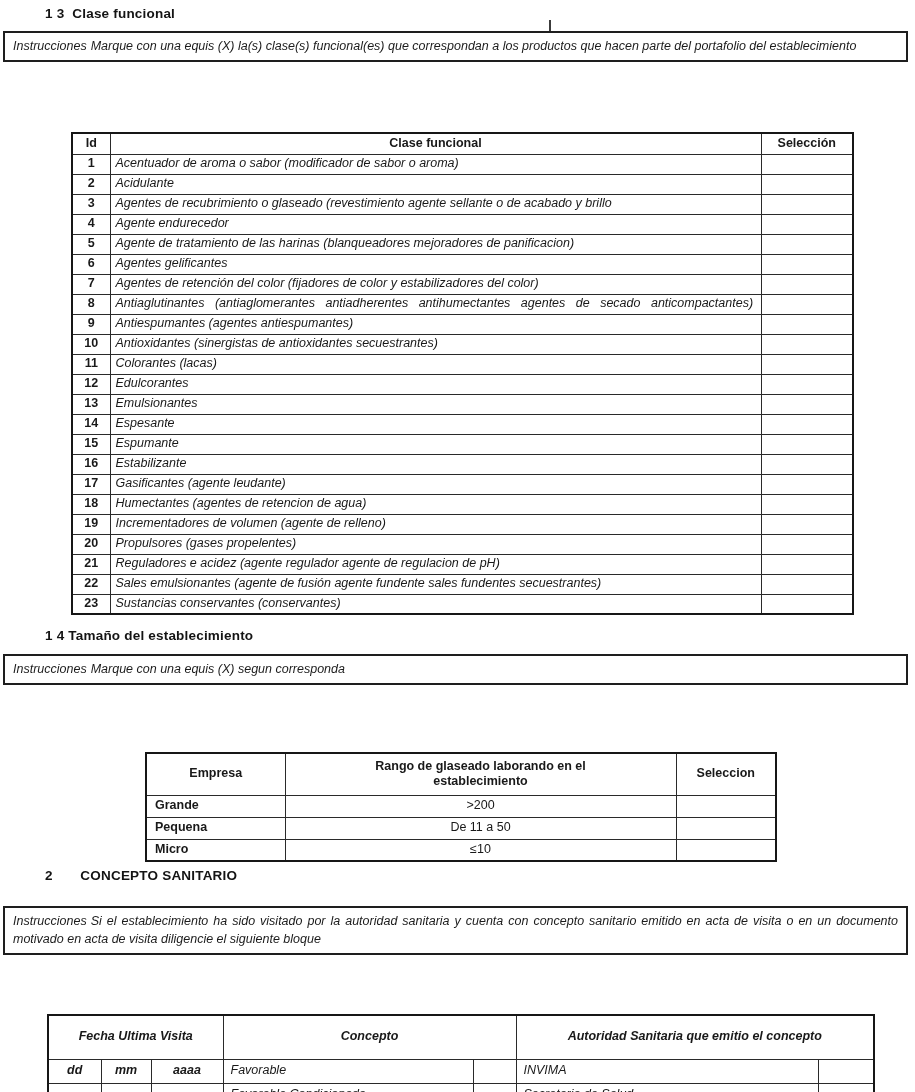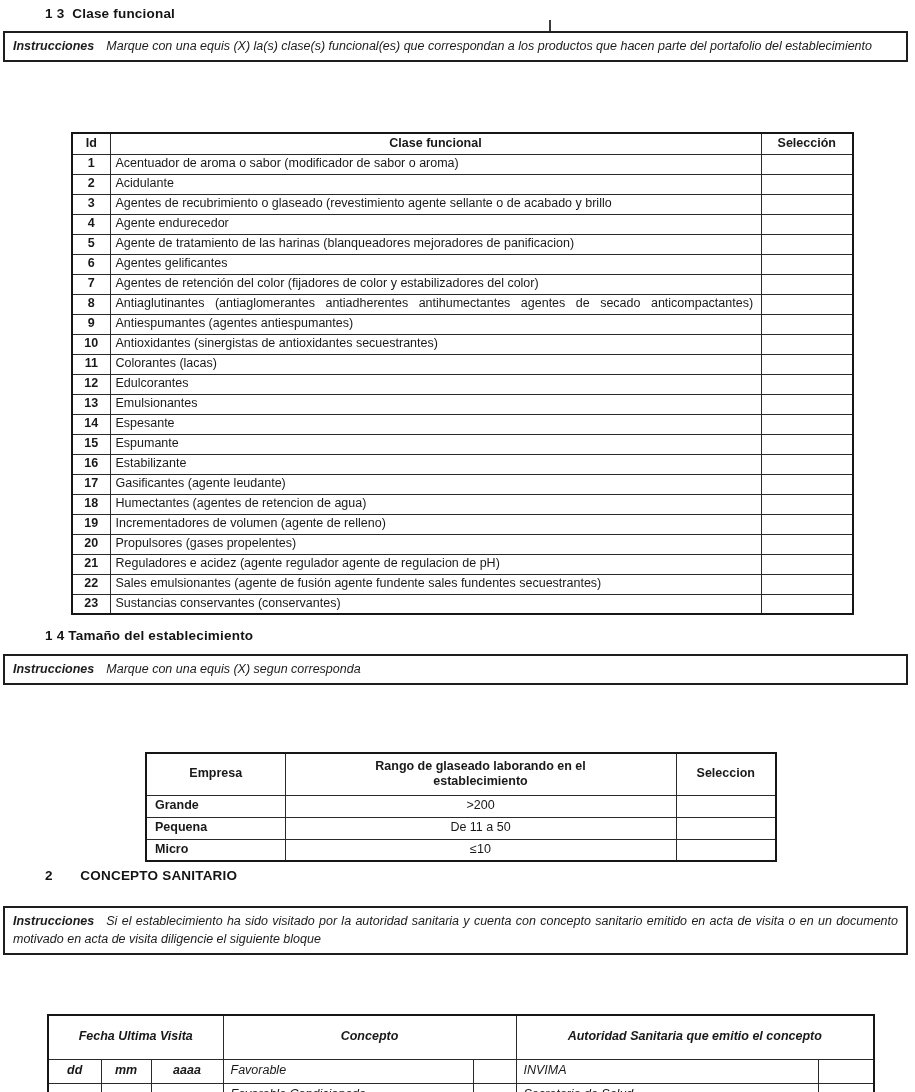--- a/index.html
+++ b/index.html
@@ -29,21 +29,21 @@
     left: 3px; width: 905px;
     border: 2px solid #1e1e1e;
     background: #fff;
     padding: 4px 8px 5px 8px;
     font-style: italic;
     font-size: 12.5px;
     line-height: 1.45;
     color: #1c1c1c;
     text-align: justify;
   }
-  .instr-box .ilabel { font-weight: bold; margin-right: 12px; }
+  .instr-box .ilabel { font-weight: normal; margin-right: 4px; }
   table {
     position: absolute;
     border-collapse: collapse;
     table-layout: fixed;
     background: #fff;
     font-size: 12.5px;
     color: #191919;
   }
   td, th {
     border: 1.4px solid #2a2a2a;
@@ -52,21 +52,21 @@
     overflow: hidden;
     vertical-align: middle;
   }
   table { border: 2px solid #161616; margin-top: 44px; }
 
   
   #table1 { top: 88px; left: 71px; width: 781px; }
   #table1 th { height: 21px; font-weight: bold; text-align: center; }
   #table1 td { height: 20px; }
   #table1 td.c-id { text-align: center; font-weight: bold; }
-  #table1 td.c-label { text-align: left; }
+  #table1 td.c-label { text-align: left; font-style: italic; }
   #table1 tbody tr:nth-child(8) td.c-label {
     word-spacing: 7px; text-align: justify;
   }
 
   
   #table2 { top: 708px; left: 145px; width: 630px; }
   #table2 th { height: 42px; font-weight: bold; text-align: center; }
   #table2 th.h-rango { padding: 2px 46px; }
   #table2 td { height: 22px; }
   #table2 td.c-emp { font-weight: bold; text-align: left; padding-left: 8px; }

